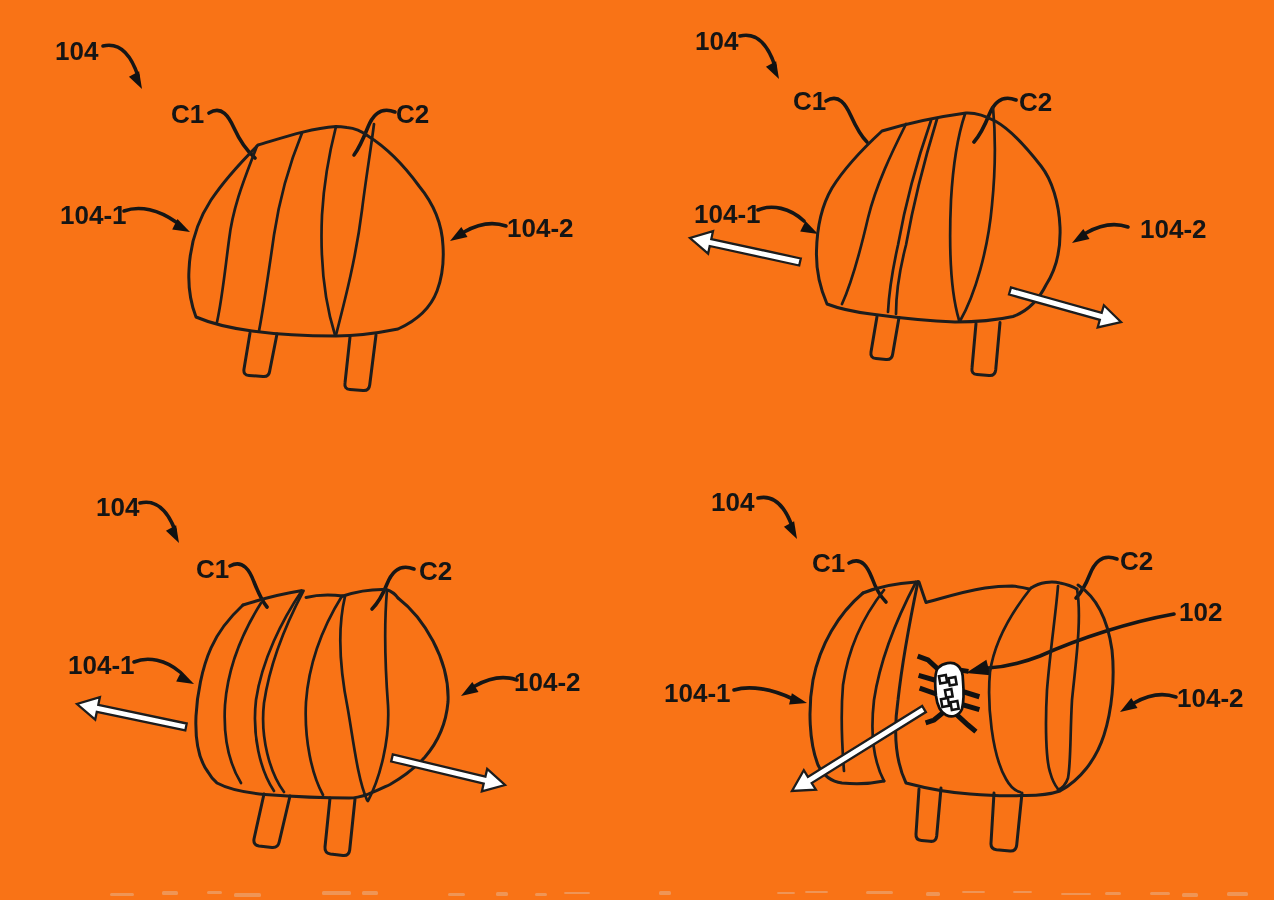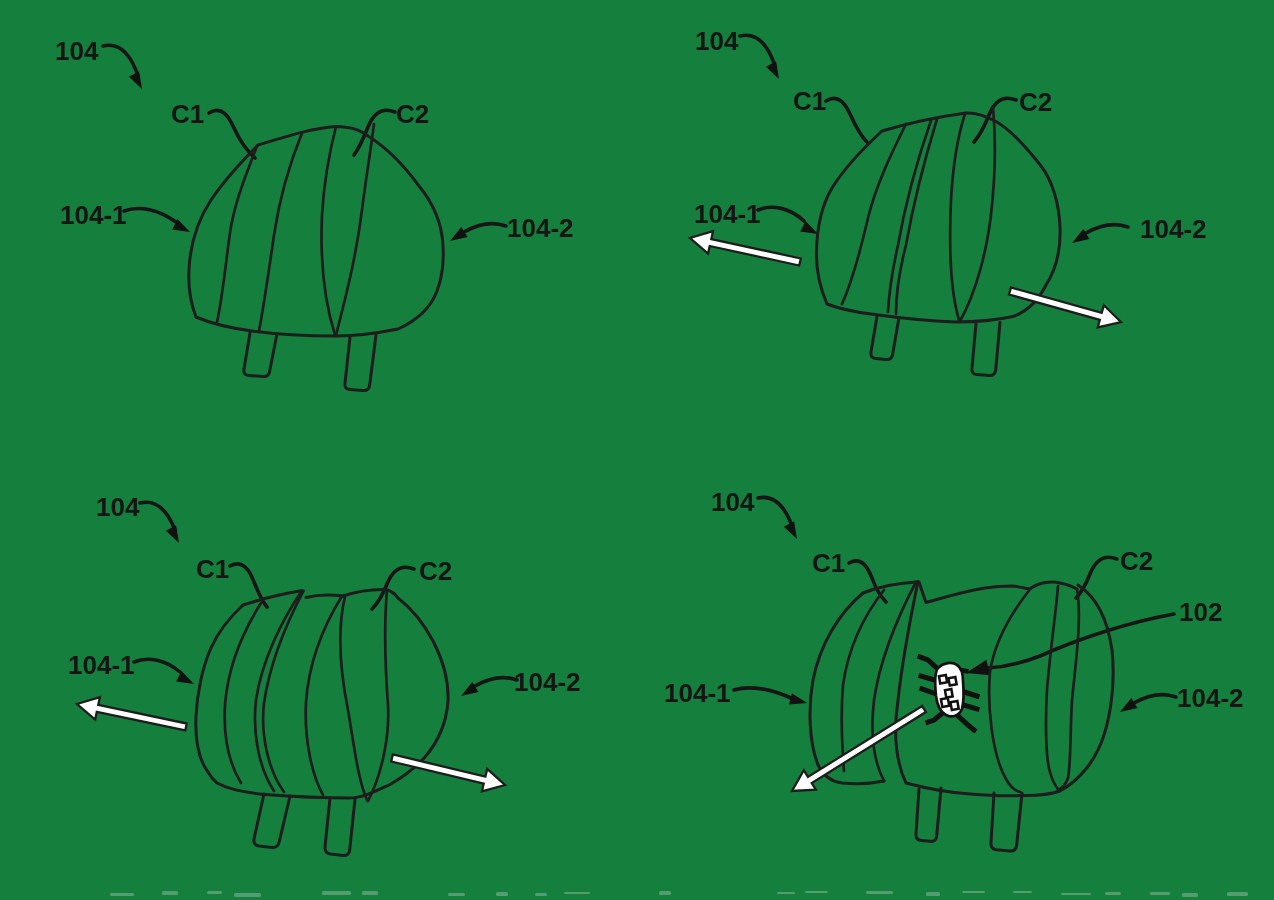--- a/index.html
+++ b/index.html
@@ -1,16 +1,16 @@
 <!DOCTYPE html>
 <html><head>
 <meta charset="utf-8">
 <style>
 html,body{margin:0;padding:0;background:#fff;}
-#page{width:1274px;height:900px;position:relative;background:#15803d;overflow:hidden;}
+#page{width:1274px;height:900px;position:relative;background:#f97316;overflow:hidden;}
 svg{position:absolute;top:0;left:0;}
 text{font-family:"Liberation Sans",sans-serif;font-weight:bold;fill:#151515;}
 .ol{fill:none;stroke:#1d1d1d;stroke-width:3;stroke-linecap:round;stroke-linejoin:round;}
 .sm{fill:none;stroke:#1d1d1d;stroke-width:2.7;stroke-linecap:round;stroke-linejoin:round;}
 .ld{fill:none;stroke:#161616;stroke-width:3.6;stroke-linecap:round;}
 .oa{fill:#ffffff;stroke:#1d1d1d;stroke-width:2.3;stroke-linejoin:miter;}
 .hd{fill:#111;stroke:none;}
 </style>
 </head>
 <body>

